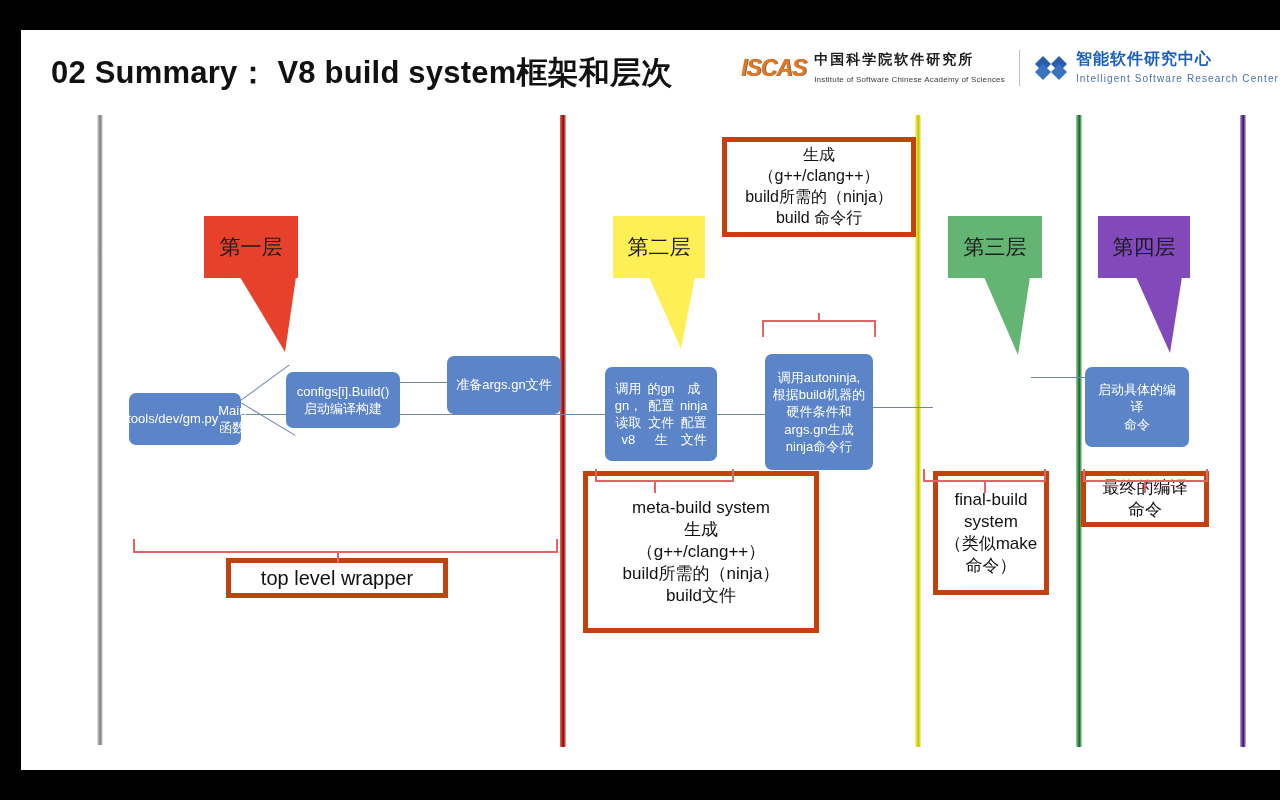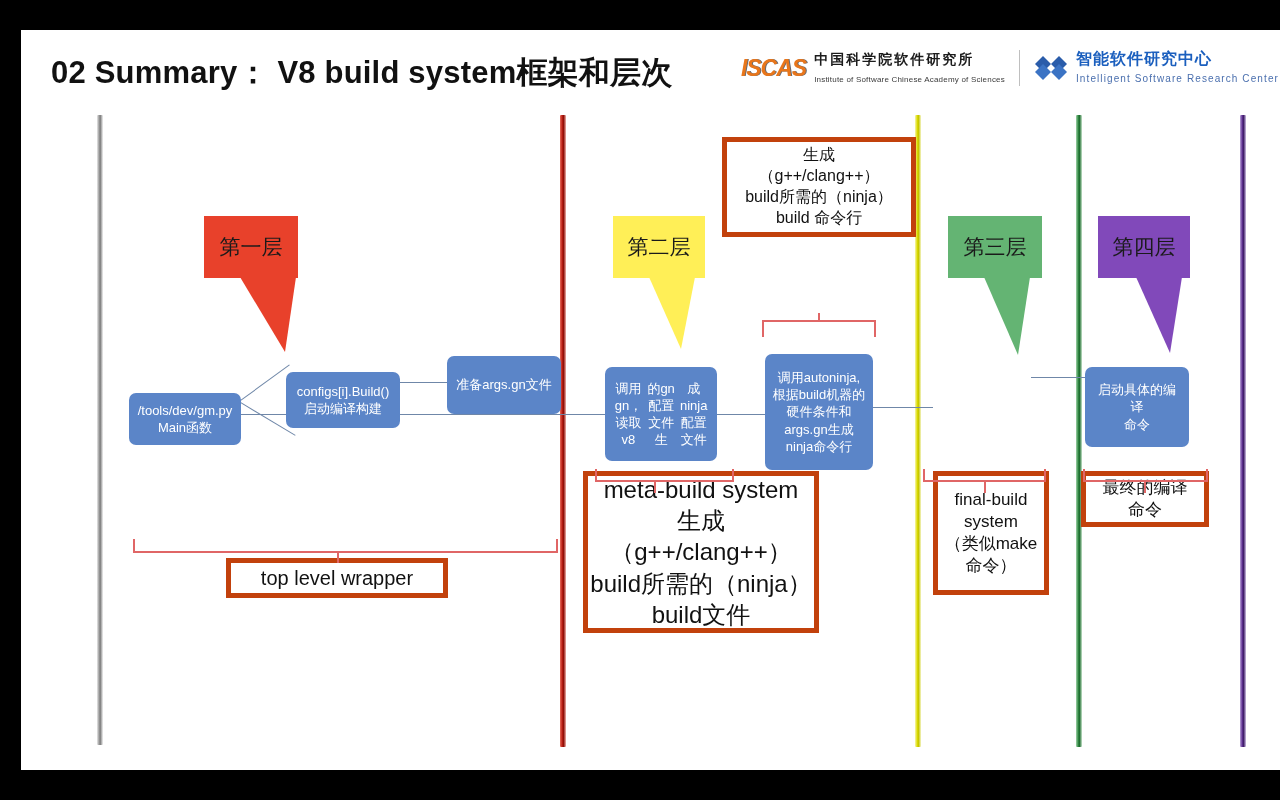--- a/index.html
+++ b/index.html
@@ -173,21 +173,21 @@
   <div class="hline" style="left:378px;top:352px;width:48px;"></div>
 
   <div class="hline" style="left:206px;top:384px;width:378px;"></div>
 
   <div class="hline" style="left:694px;top:384px;width:56px;"></div>
 
   <div class="hline" style="left:852px;top:377px;width:60px;"></div>
 
   <div class="hline" style="left:1010px;top:347px;width:62px;"></div>
 
-  <div class="pbox" style="left:108px;top:363px;width:112px;height:52px;flex-direction:column;">
+  <div class="pbox" style="left:108px;top:363px;width:112px;height:52px;flex-direction:row;">
     <span>/tools/dev/gm.py</span>
     <span>Main函数</span>
   </div>
 
   <div class="pbox" style="left:265px;top:342px;width:114px;height:56px;flex-direction:column;">
     <span>configs[i].Build()</span>
     <span>启动编译构建</span>
   </div>
 
 
@@ -219,21 +219,21 @@
     <span>生成</span>
     <span>（g++/clang++）</span>
     <span>build所需的（ninja）</span>
     <span>build 命令行</span>
   </div>
 
   <div class="wbox" style="left:205px;top:528px;width:222px;height:40px;font-size:20px;">
     <span>top level wrapper</span>
   </div>
 
-  <div class="wbox" style="left:562px;top:441px;width:236px;height:162px;flex-direction:column;font-size:24px;">
+  <div class="wbox" style="left:562px;top:441px;width:236px;height:162px;flex-direction:column;font-size:17px;">
     <span>meta-build system</span>
     <span>生成</span>
     <span>（g++/clang++）</span>
     <span>build所需的（ninja）</span>
     <span>build文件</span>
   </div>
 
   <div class="wbox" style="left:912px;top:441px;width:116px;height:124px;flex-direction:column;font-size:17px;">
     <span>final-build</span>
     <span>system</span>

